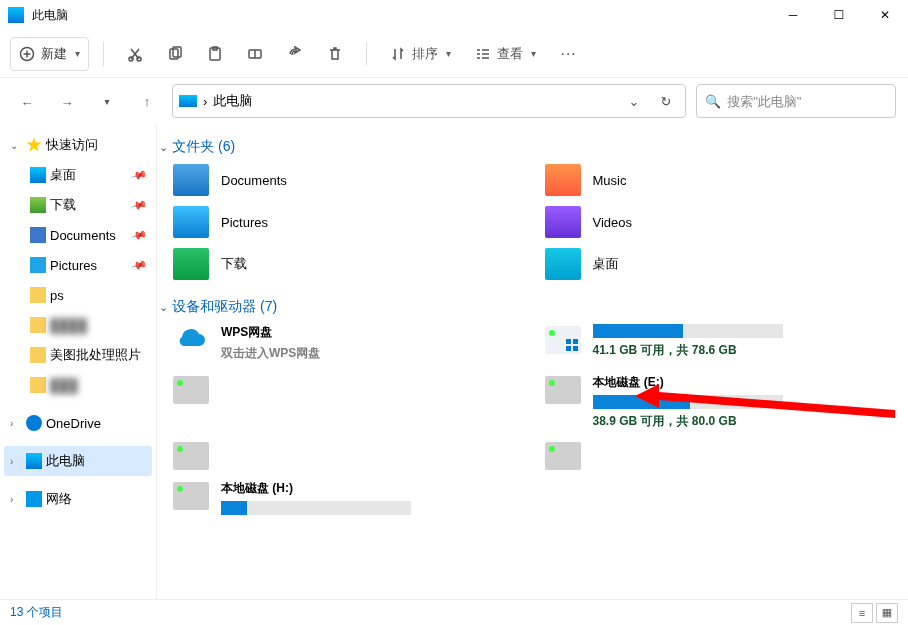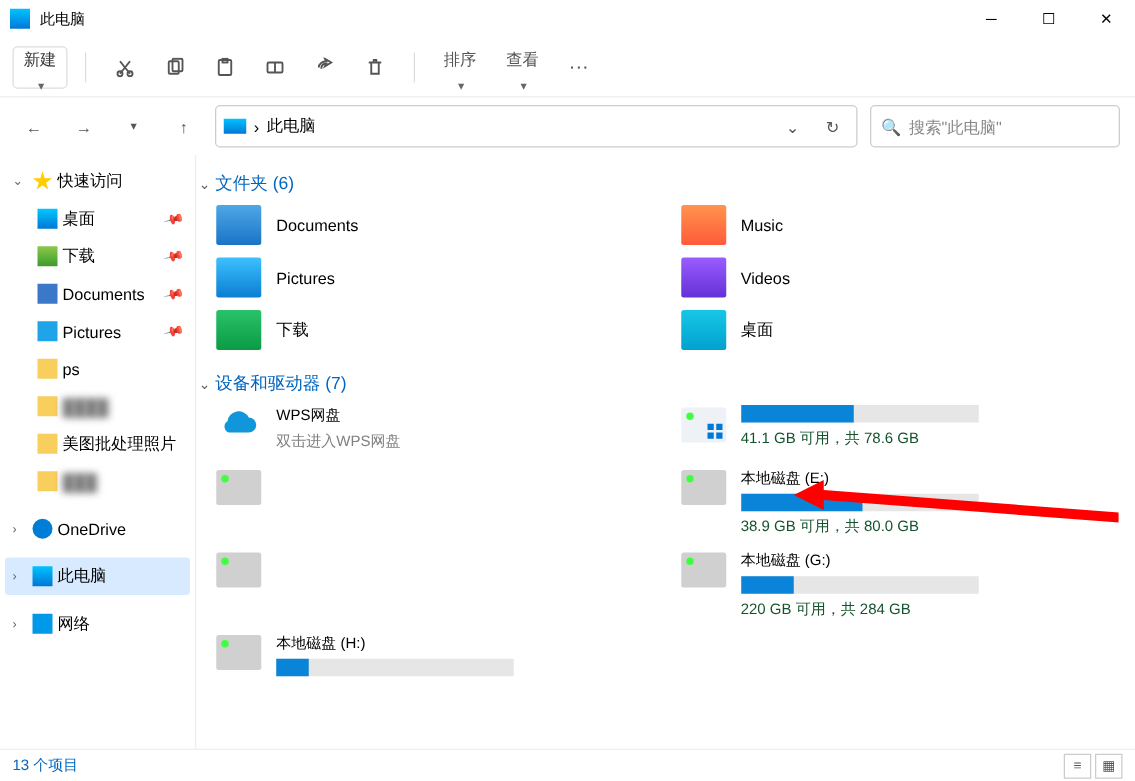--- a/index.html
+++ b/index.html
@@ -8,21 +8,21 @@
   
   .titlebar { height: 30px; display: flex; align-items: center; padding: 0 0 0 8px; }
   .titlebar .app-icon { width: 16px; height: 16px; background: linear-gradient(180deg,#00c3ff,#0078d7); margin-right: 8px; }
   .titlebar .title { font-size: 12px; color: #000; }
   .titlebar .wincontrols { margin-left: auto; display: flex; }
   .titlebar .wincontrols .btn { width: 46px; height: 30px; display: flex; align-items: center; justify-content: center; font-size: 12px; color:#000; }
 
   
   .toolbar { height: 48px; display: flex; align-items: center; padding: 0 10px; gap: 6px; border-bottom: 1px solid #eee; }
   .toolbar .sep { width:1px; height:24px; background:#ddd; margin: 0 8px; }
-  .toolbar .tbtn { height: 34px; min-width: 34px; padding: 0 8px; border:1px solid transparent; border-radius:4px; display:flex; align-items:center; justify-content:center; gap:6px; color:#555;flex-direction:column; }
+  .toolbar .tbtn { height: 34px; min-width: 34px; padding: 0 8px; border:1px solid transparent; border-radius:4px; display:flex; align-items:center; justify-content:center; gap:6px; color:#555; }
   .toolbar .new { border:1px solid #ddd; color:#333; }
   .toolbar svg { width:16px; height:16px; stroke:#555; fill:none; stroke-width:1.5; }
   .toolbar .label { font-size:13px; }
   .chevdown { font-size:10px; color:#666; margin-left:2px; }
 
   
   .navrow { height: 46px; display:flex; align-items:center; padding: 0 12px; gap:10px; }
   .navrow .navbtn { width:30px; height:30px; display:flex; align-items:center; justify-content:center; color:#555; border-radius:4px; }
   .addressbar { flex:1; height:34px; border:1px solid #ccc; border-radius:4px; display:flex; align-items:center; padding:0 6px; gap:6px; }
   .addressbar .pc-icon { width:18px; height:12px; background:linear-gradient(180deg,#00c3ff,#0078d7); }
@@ -75,21 +75,21 @@
   .drive-item .dicon::after{content:"";position:absolute;left:4px;top:4px;width:6px;height:6px;background:#40ff40;border-radius:50%;}
   .dicon.sysc{background:#eef1f6;}
   .dicon.sysc::before{content:"";position:absolute;right:3px;bottom:3px;width:12px;height:12px;background:
     linear-gradient(#0078d7,#0078d7) left top/5px 5px no-repeat,
     linear-gradient(#0078d7,#0078d7) right top/5px 5px no-repeat,
     linear-gradient(#0078d7,#0078d7) left bottom/5px 5px no-repeat,
     linear-gradient(#0078d7,#0078d7) right bottom/5px 5px no-repeat;}
   .dicon.wps{background:none;}
   .dicon.wps::after{display:none;}
   .dicon.wps svg{width:36px;height:28px;}
-  .drive-item .dbody{flex:1;}
+  .drive-item .dbody{flex:1;font-weight:bold;}
   .drive-item .dtitle{font-size:12px;margin-bottom:4px;}
   .drive-item .dsub{font-size:12px;color:#808080;margin-bottom:2px;}
   .bar{height:14px;width:190px;background:#e6e6e6;position:relative;margin-bottom:4px;}
   .bar .fill{height:100%;background:#0a84d8;}
   .dfoot{font-size:12px;color:#14532d;}
 
   
   .arrow { position:absolute; top:370px; left:635px; width:260px; height:60px; pointer-events:none;}
   .arrow svg{width:100%;height:100%;}
 
@@ -328,27 +328,20 @@
               <div class="fill" style="width:51.37500000000001%"></div>
             </div>
             <div class="dfoot">38.9 GB 可用，共 80.0 GB</div>
           </div>
         </div>
         <div class="drive-item">
           <div class="dicon"></div>
         </div>
         <div class="drive-item">
           <div class="dicon"></div>
-          <div class="dbody">
-            <div class="dtitle">本地磁盘 (G:)</div>
-            <div class="bar">
-              <div class="fill" style="width:22.535211267605636%"></div>
-            </div>
-            <div class="dfoot">220 GB 可用，共 284 GB</div>
-          </div>
         </div>
         <div class="drive-item">
           <div class="dicon"></div>
           <div class="dbody">
             <div class="dtitle">本地磁盘 (H:)</div>
             <div class="bar">
               <div class="fill" style="width:13.427561837455832%"></div>
             </div>
           </div>
         </div>

